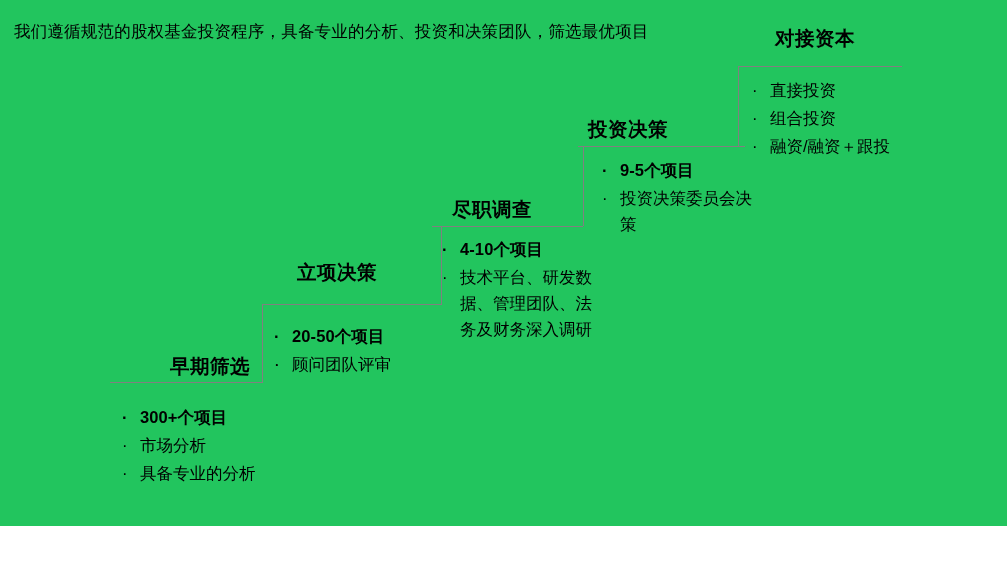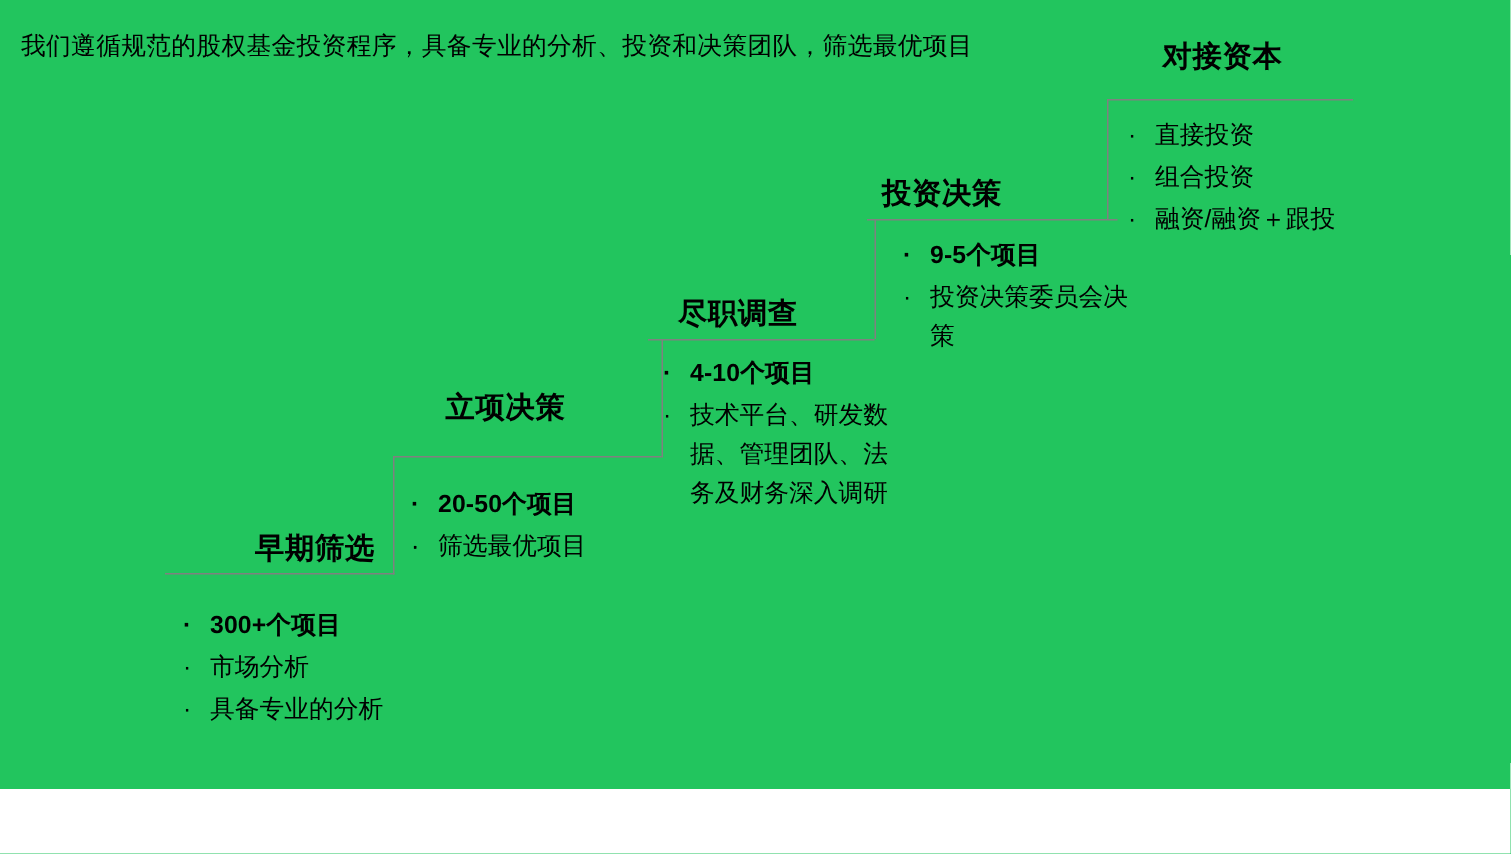--- a/index.html
+++ b/index.html
@@ -117,21 +117,21 @@
     <ul class="bullets" style="left:270px; top:323px; width:165px;">
       <li class="strong">
         <span class="dot">·</span>
         <span>20-50个项目</span>
       </li>
       <li>
         <span class="dot">·</span>
       </li>
       <li>
         <span class="dot">·</span>
-        <span>筛选最优项目</span>
+        <span>顾问团队评审</span>
       </li>
     </ul>
   </div>
 
   <div class="step">
     <div class="step-title" style="left:452px; top:197px;">尽职调查</div>
     <div class="tread-h" style="left:432px; top:226px; width:151px;"></div>
     <div class="tread-v" style="left:441px; top:226px; height:79px;"></div>
     <ul class="bullets" style="left:438px; top:236px; width:165px;">
       <li class="strong">

